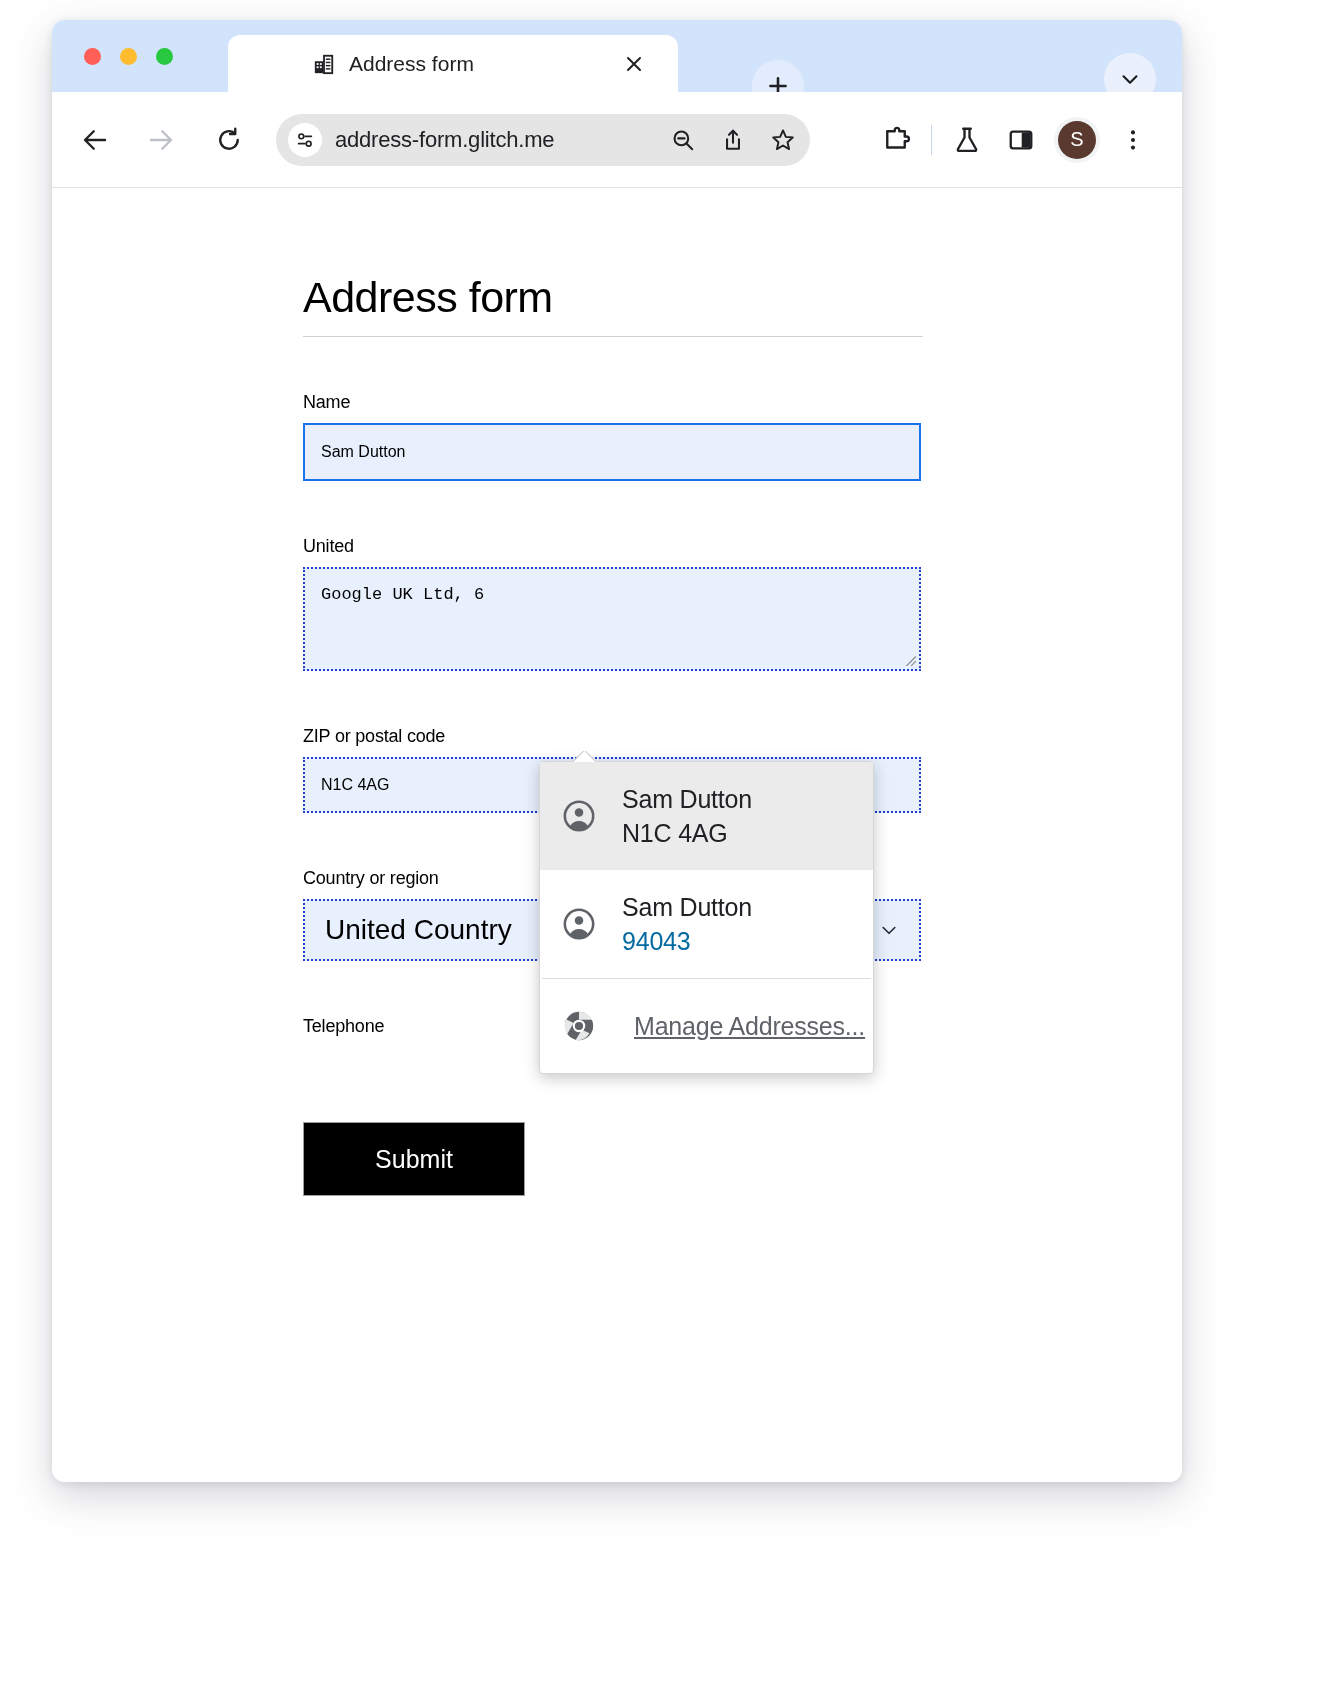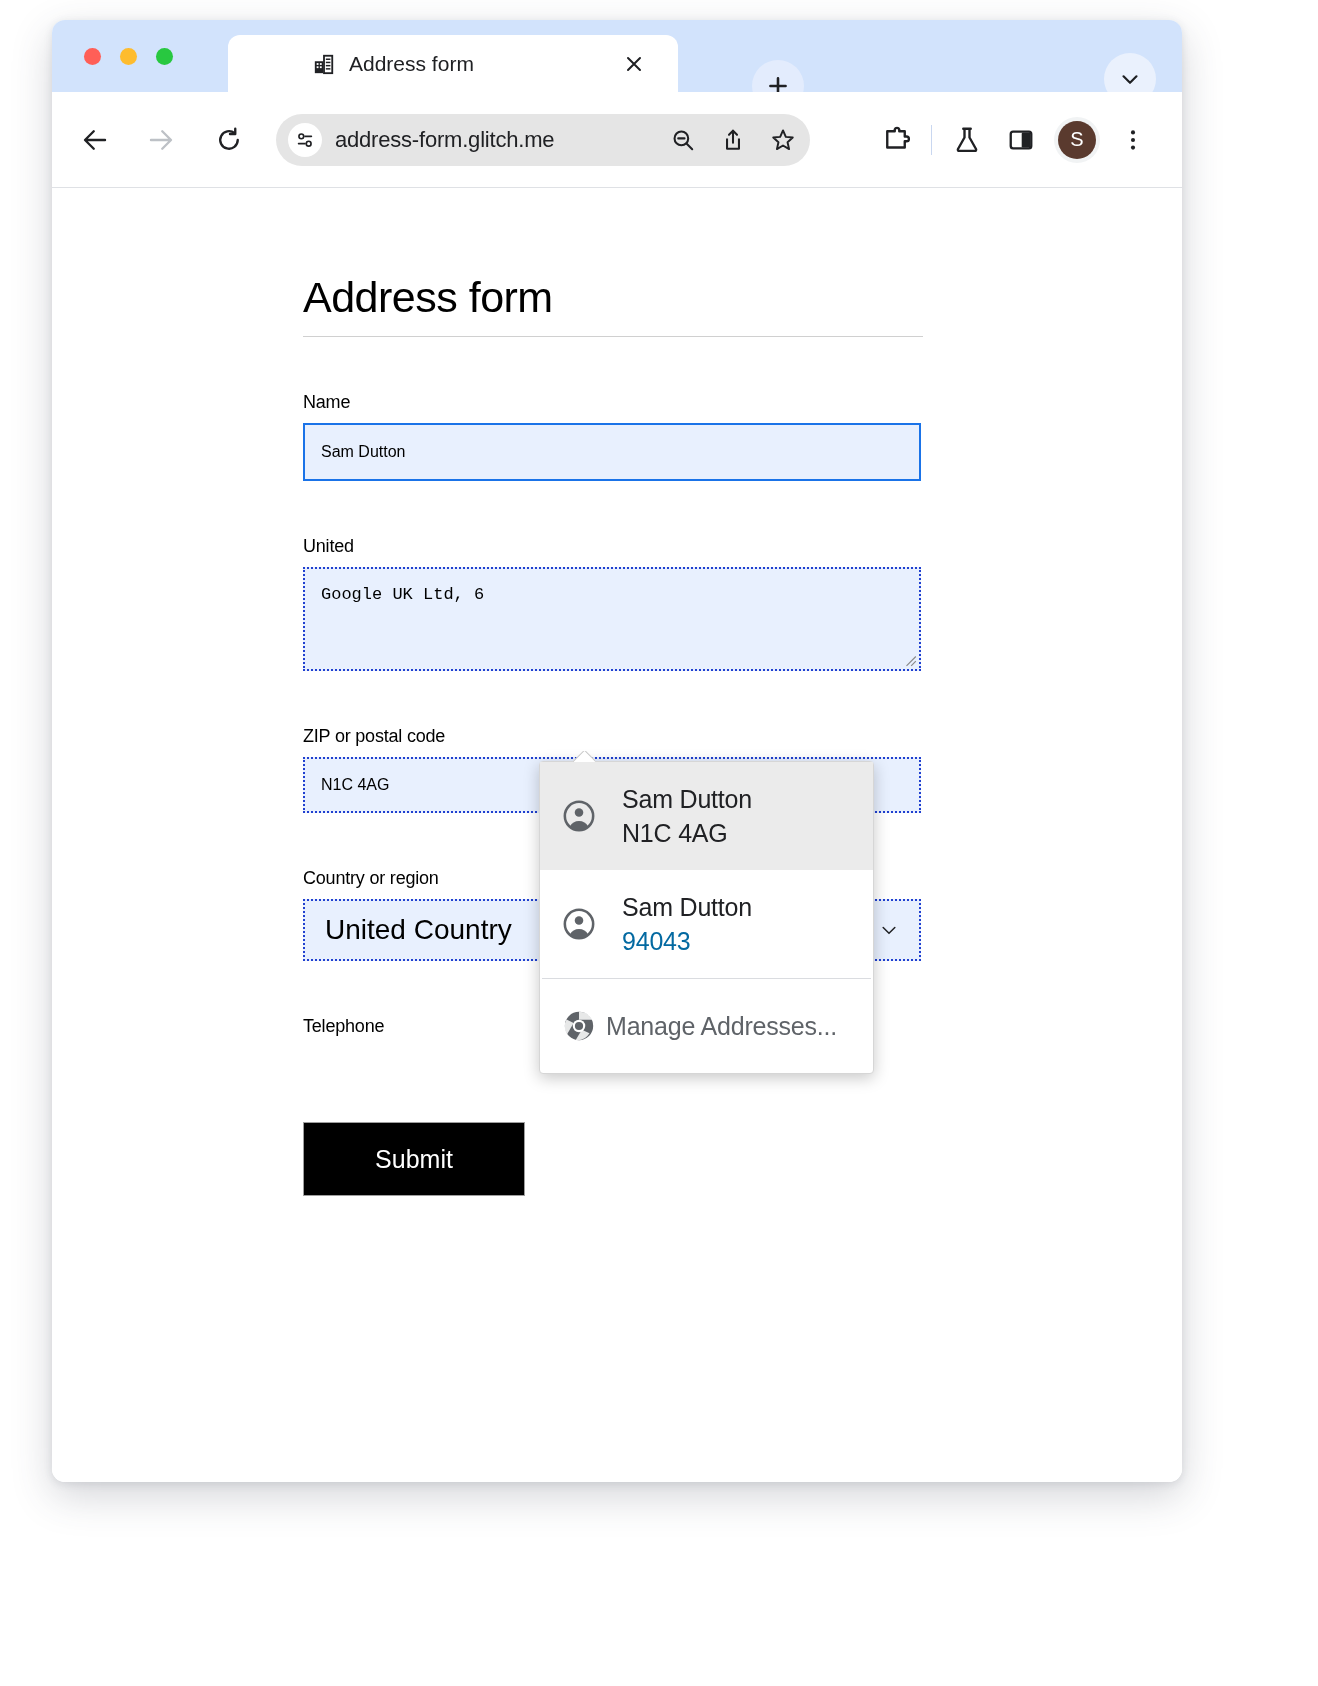--- a/index.html
+++ b/index.html
@@ -349,24 +349,25 @@
   .af-secondary.muted { color: #0369a1; }
   .af-divider { height: 1px; background: #dadce0; margin: 0 2px; }
   .af-manage {
     display: flex;
     align-items: center;
     padding-left: 22px;
     height: 94px;
     cursor: pointer;
   }
   .af-manage-label {
-    margin-left: 10px;
+    margin-left: 38px;
     font-size: 25px;
     color: #5f6368;
     letter-spacing: -0.2px;
+    text-decoration: underline;
   }
 </style>
 </head>
 <body>
 
 <div id="page">
 
   <div class="browser-window">
 
     <div class="tabstrip">

